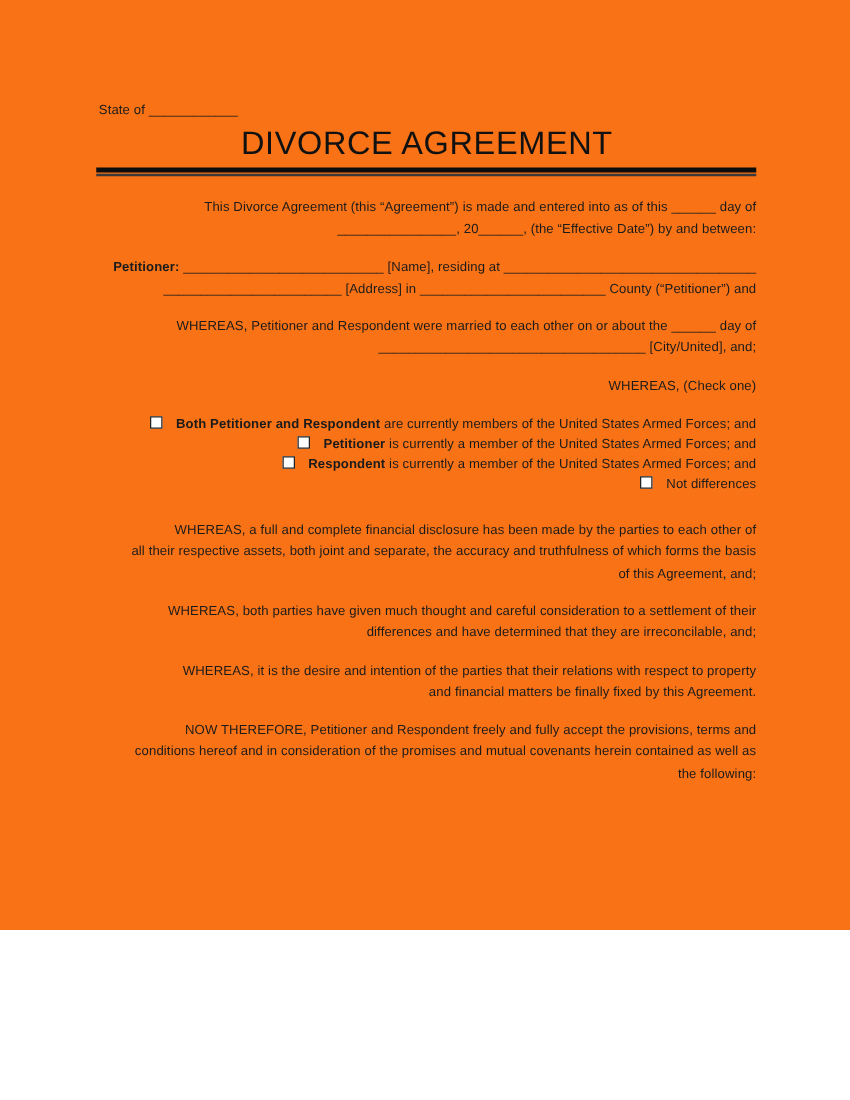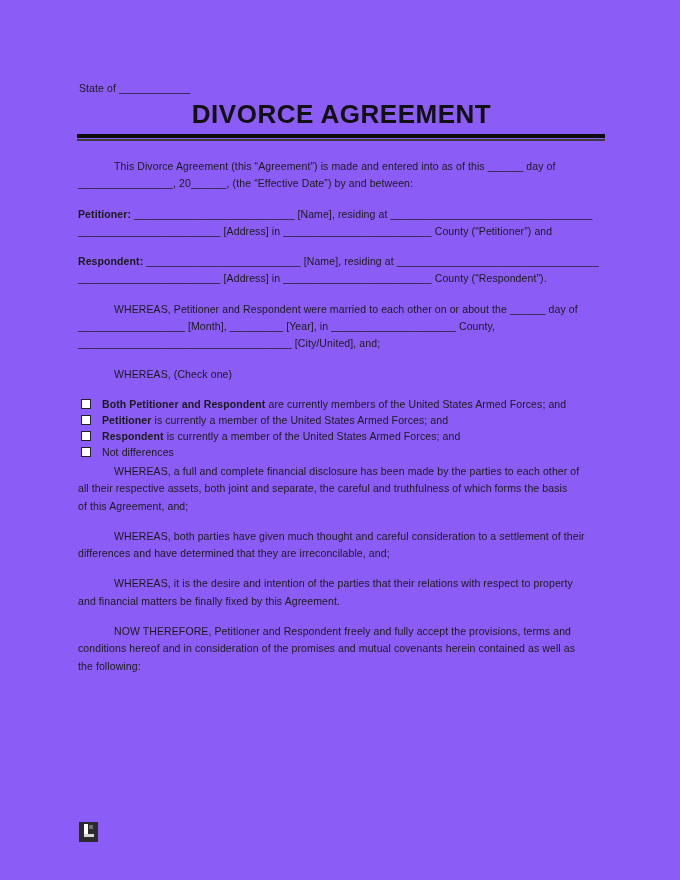--- a/index.html
+++ b/index.html
@@ -3,48 +3,49 @@
 <meta charset="utf-8">
 <style>
   html,body{margin:0;padding:0;}
   body{
     width:680px;height:880px;
     background:#ffffff;
     font-family:"Liberation Sans","DejaVu Sans",sans-serif;
     color:#1b1b1b;
     -webkit-font-smoothing:antialiased;
   }
-  .page{position:relative;width:680px;height:880px;background:#8b5cf6;overflow:hidden;}
+  .page{position:relative;width:680px;height:744px;background:#f97316;overflow:hidden;}
 
   .state-line{
     position:absolute;left:79px;top:81px;
     font-size:10.5px;line-height:14px;color:#1b1b1b;
     letter-spacing:0.1px;
   }
   .doc-title{
     position:absolute;left:78px;top:99px;width:527px;
-    text-align:center;font-size:26px;font-weight:bold;
+    text-align:center;font-size:26px;font-weight:normal;
     letter-spacing:0.5px;color:#111;line-height:30px;
     white-space:nowrap;
   }
   .title-rule{position:absolute;left:77px;top:134px;width:528px;}
   .title-rule .r1{height:4px;background:#0d0d0d;}
   .title-rule .r2{height:2px;background:#3a3a3a;margin-top:1px;}
 
   .doc-body{
     position:absolute;left:78px;top:158px;width:527px;
     font-size:10.5px;line-height:17.3px;color:#1b1b1b;
     letter-spacing:0.1px;
+    text-align:right;
   }
   .para{margin:0 0 13px 0;}
   .line{white-space:nowrap;}
   .line.indent{padding-left:36px;}
   .b{font-weight:bold;}
 
-  .checklist{margin:4px 0 3px 0;line-height:16px;}
+  .checklist{margin:4px 0 21px 0;line-height:16px;}
   .check-row{white-space:nowrap;}
   .checkbox{
     display:inline-block;width:8px;height:8px;
     border:1.2px solid #222;background:#fff;
     margin:0 11px 0 3px;vertical-align:-1px;
   }
 
   .logo{
     position:absolute;left:79px;top:822px;width:19px;height:20px;
     background:#2b2b2b;
@@ -70,40 +71,35 @@
   <div class="doc-body">
       <div class="para">
         <div class="line indent"><span>This Divorce Agreement (this “Agreement”) is made and entered into as of this ______ day of</span></div>
         <div class="line"><span>________________, 20______, (the “Effective Date”) by and between:</span></div>
       </div>
       <div class="para">
         <div class="line"><span class="b">Petitioner: </span><span>___________________________ [Name], residing at __________________________________</span></div>
         <div class="line"><span>________________________ [Address] in _________________________ County (“Petitioner”) and</span></div>
       </div>
       <div class="para">
-        <div class="line"><span class="b">Respondent: </span><span>__________________________ [Name], residing at __________________________________</span></div>
-        <div class="line"><span>________________________ [Address] in _________________________ County (“Respondent”).</span></div>
-      </div>
-      <div class="para">
         <div class="line indent"><span>WHEREAS, Petitioner and Respondent were married to each other on or about the ______ day of</span></div>
-        <div class="line"><span>__________________ [Month], _________ [Year], in _____________________ County,</span></div>
         <div class="line"><span>____________________________________ [City/United], and;</span></div>
       </div>
       <div class="para">
         <div class="line indent"><span>WHEREAS, (Check one)</span></div>
       </div>
       <div class="checklist">
         <div class="check-row"><span class="checkbox"></span><span><span class="b">Both Petitioner and Respondent</span><span> are currently members of the United States Armed Forces; and</span></span></div>
         <div class="check-row"><span class="checkbox"></span><span><span class="b">Petitioner</span><span> is currently a member of the United States Armed Forces; and</span></span></div>
         <div class="check-row"><span class="checkbox"></span><span><span class="b">Respondent</span><span> is currently a member of the United States Armed Forces; and</span></span></div>
         <div class="check-row"><span class="checkbox"></span><span><span>Not differences</span></span></div>
       </div>
       <div class="para">
         <div class="line indent"><span>WHEREAS, a full and complete financial disclosure has been made by the parties to each other of</span></div>
-        <div class="line"><span>all their respective assets, both joint and separate, the careful and truthfulness of which forms the basis</span></div>
+        <div class="line"><span>all their respective assets, both joint and separate, the accuracy and truthfulness of which forms the basis</span></div>
         <div class="line"><span>of this Agreement, and;</span></div>
       </div>
       <div class="para">
         <div class="line indent"><span>WHEREAS, both parties have given much thought and careful consideration to a settlement of their</span></div>
         <div class="line"><span>differences and have determined that they are irreconcilable, and;</span></div>
       </div>
       <div class="para">
         <div class="line indent"><span>WHEREAS, it is the desire and intention of the parties that their relations with respect to property</span></div>
         <div class="line"><span>and financial matters be finally fixed by this Agreement.</span></div>
       </div>

